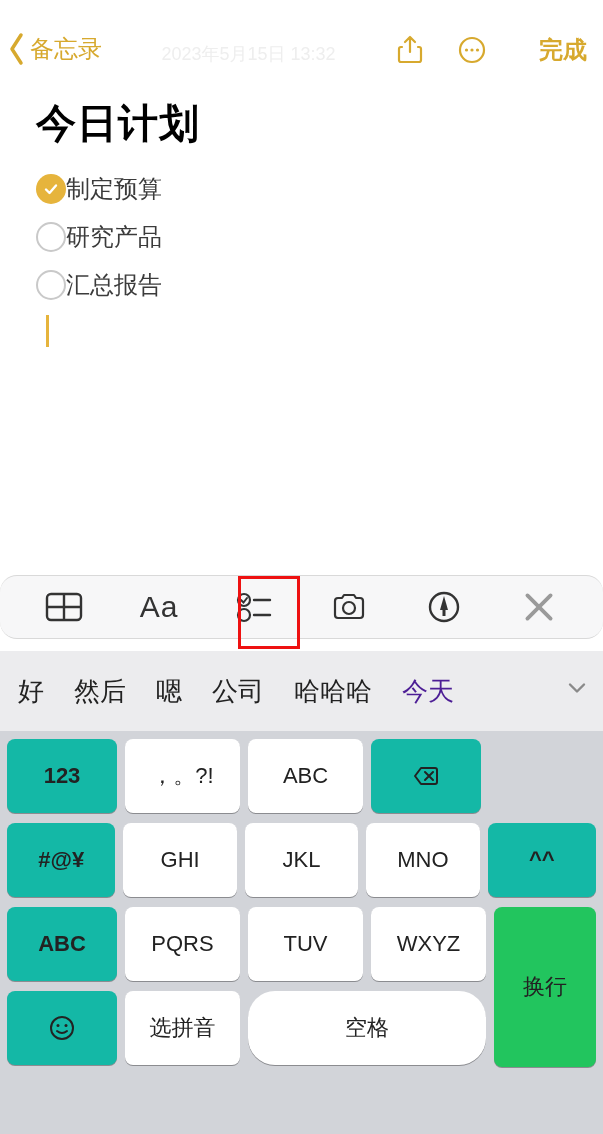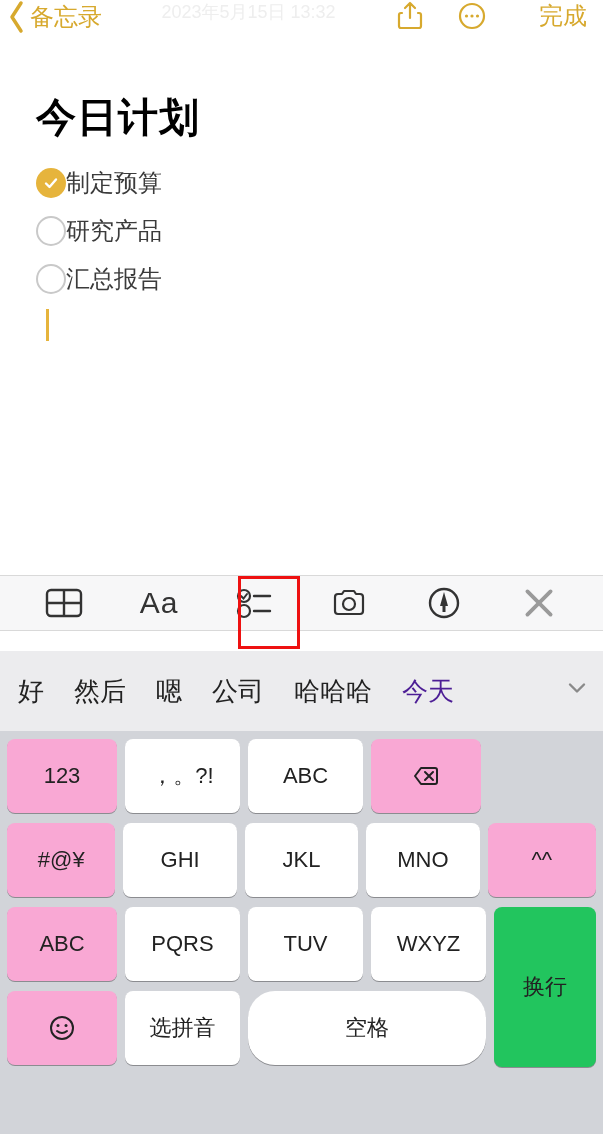--- a/index.html
+++ b/index.html
@@ -1,52 +1,52 @@
 <!DOCTYPE html>
 <html><head>
   <meta charset="utf-8">
   <style>
     * { margin: 0; padding: 0; box-sizing: border-box; -webkit-tap-highlight-color: transparent; }
     html, body { width: 603px; height: 1134px; font-family: -apple-system, "PingFang SC", "Helvetica Neue", sans-serif; background: #fff; overflow: hidden; }
     
-    .nav { display: flex; align-items: flex-start; height: 66px; padding: 0 10px 0 6px; }
+    .nav { display: flex; align-items: flex-end; height: 66px; padding: 0 10px 0 6px; }
     .back { display: flex; align-items: center; color: #d7a92e; font-size: 24px; }
     .back svg { width: 22px; height: 34px; }
     .back-label { margin-left: 2px; }
     .nav-spacer { flex: 1; text-align: center; color: #eee; font-size: 18px; letter-spacing: 0; }
     .nav-right { display: flex; align-items: center; gap: 32px; }
     .nav-icon { color: #d7a92e; display:flex; align-items:center; justify-content:center; }
     .nav-icon svg { width: 30px; height: 30px; }
-    .done { color: #d7a92e; font-size: 24px; font-weight: 400; margin-left: 20px; margin-right: 6px; }
+    .done { color: #d7a92e; font-size: 24px; font-weight: 700; margin-left: 20px; margin-right: 6px; }
     
     .note { padding: 6px 36px 0 36px; }
-    .title { font-size: 40px; font-weight: 700; letter-spacing: 1px; margin-top: 18px; margin-bottom: 14px; }
+    .title { font-size: 40px; font-weight: 700; letter-spacing: 1px; margin-top: 24px; margin-bottom: 14px; }
     .check-row { display: flex; align-items: center; height: 48px; }
     .check-circle { width: 30px; height: 30px; border-radius: 50%; display:flex; align-items:center; justify-content:center; }
     .check-circle.unchecked { border: 2px solid #c9c9c9; }
     .check-circle.checked { background: #e6b43c; }
     .check-circle.checked svg { width: 16px; height: 16px; }
     .check-text { font-size: 24px; color: #3b3b3b; }
     .cursor { width: 3px; height: 32px; background: #e6b43c; margin-left: 10px; margin-top: 6px; }
     
-    .fmt-bar { position: absolute; top: 575px; left: 0; right: 0; height: 56px; background: #f7f7f8; border-top: 1px solid #d9d9d9; border-bottom: 1px solid #d9d9d9; display: flex; align-items: center; justify-content: space-between; padding: 0 34px; }
+    .fmt-bar { position: absolute; top: 575px; left: 0; right: 0; height: 64px; background: #f7f7f8; border-top: 1px solid #d9d9d9; border-bottom: 1px solid #d9d9d9; display: flex; align-items: center; justify-content: space-between; padding: 0 34px; border-radius: 17px; }
     .fmt-item { width: 60px; height: 50px; display:flex; align-items:center; justify-content:center; color:#333; }
     .fmt-item svg { width: 40px; height: 36px; }
     .fmt-item.aa { font-size: 30px; font-weight: 500; letter-spacing: 1px; }
     .fmt-close { color: #9a9a9a; font-size: 28px; }
     .highlight-box { position: absolute; top: 576px; left: 238px; width: 62px; height: 73px; border: 3px solid #e11; pointer-events: none; }
     
     .kbd { position: absolute; top: 651px; left: 0; right: 0; bottom: 0; background: #d2d4d9; }
     .cand { height: 80px; background: #ececee; display:flex; align-items:center; padding: 0 18px; gap: 30px; font-size: 26px; color:#222; position: relative; }
     .cand .fade { color:#4c1d95; }
     .cand .chev { position:absolute; right:14px; top:50%; transform:translateY(-50%); color:#8a8a8a; }
     .keys { padding: 8px 7px 8px 7px; }
     .krow { display:flex; gap: 8px; margin-bottom: 10px; }
     .key { background:#fff; border-radius: 8px; box-shadow: 0 1px 0 #8b8c90; display:flex; align-items:center; justify-content:center; font-size:22px; color:#222; height:74px; }
-    .key.gray { background:#f9a8d4; }
+    .key.gray { background:#14b8a6;font-weight:bold; }
     .key.gray2 { background:#22c55e; color:#222; }
     .kw-s { width: 110px; }
     .kw-m { width: 115px; }
     .kw-del { width: 110px; }
     .kw-ret { width: 110px; height: 160px; }
     .krow.r4 { align-items: stretch; }
     .col-left { display:flex; flex-direction:column; gap:10px; }
     .col-mid { display:flex; flex-direction:column; gap:10px; flex:1; }
     .col-mid .sub { display:flex; gap:8px;align-items:center; }
     .emoji-key { font-size: 28px; }

